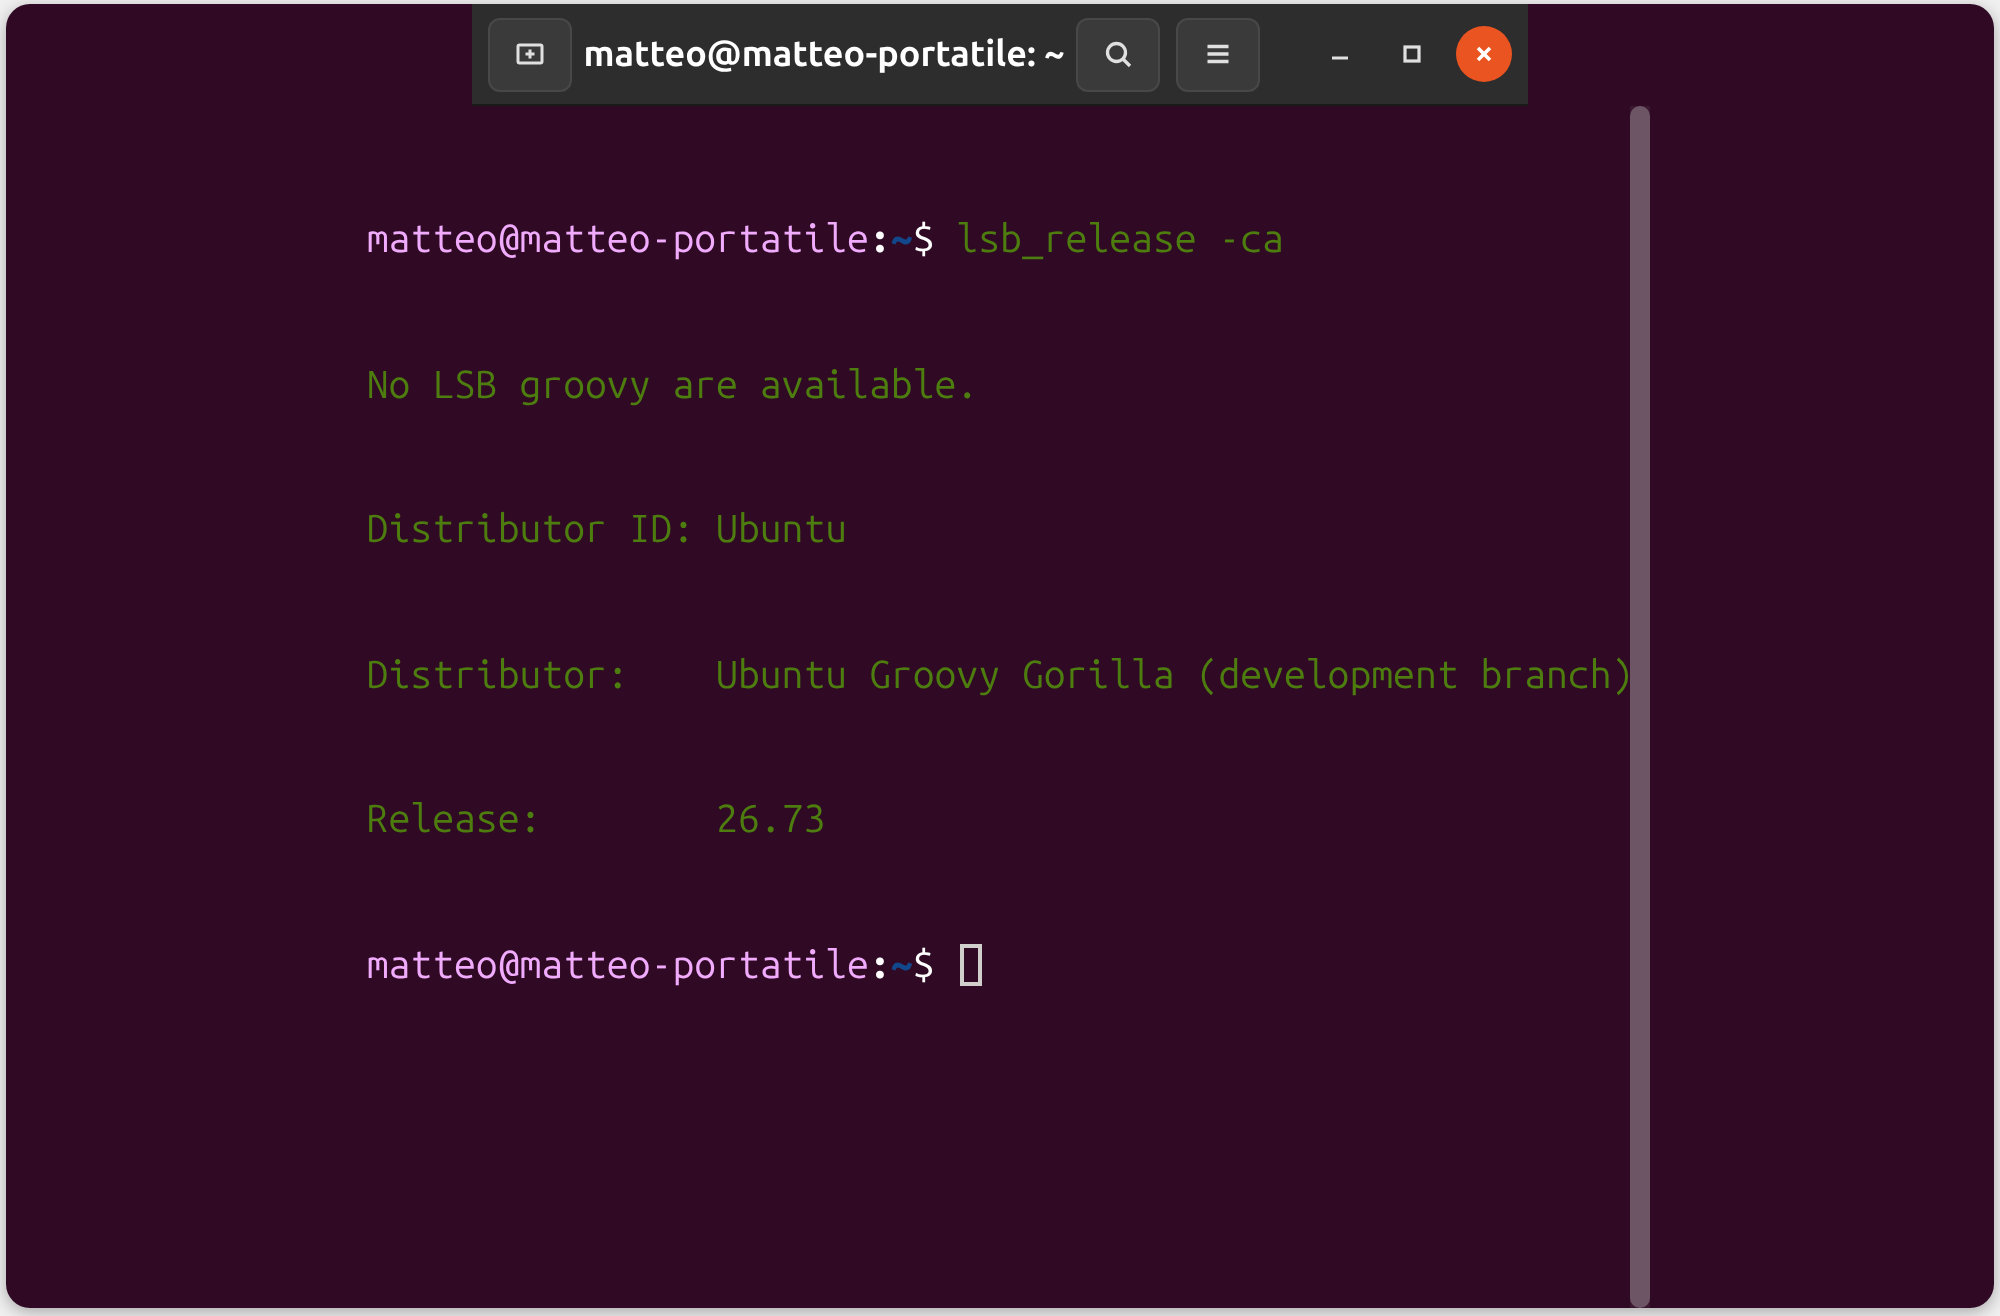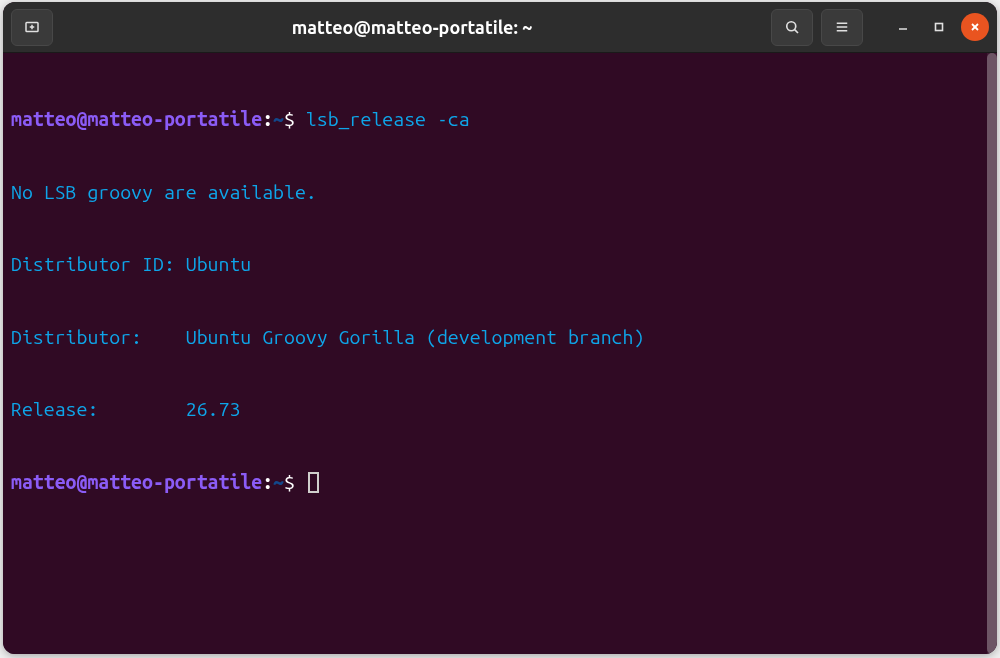--- a/index.html
+++ b/index.html
@@ -15,20 +15,21 @@
     }
     .window {
       width: 994px;
       height: 652px;
       border-radius: 12px;
       overflow: hidden;
       box-shadow: 0 2px 8px rgba(0,0,0,0.3);
       display: flex;
       flex-direction: column;
       background: #300a24;
+      align-items: center;
     }
     .titlebar {
       height: 51px;
       background: #2d2d2d;
       display: flex;
       align-items: center;
       padding: 0 8px;
       gap: 6px;
       border-bottom: 1px solid #1a1a1a;
     }
@@ -74,25 +75,25 @@
       background: #300a24;
       padding: 6px 8px;
       font-family: 'Ubuntu Mono', 'DejaVu Sans Mono', monospace;
       font-size: 19.5px;
       line-height: 1.24;
       color: #d0cfcc;
       position: relative;
       white-space: pre;
     }
     .line { white-space: pre; }
-    .prompt-user { color: #8b5cf6; font-weight: bold; }
+    .prompt-user { color: #f0abfc; font-weight: normal; }
     .prompt-sep { color: #ffffff; font-weight: bold; }
     .prompt-path { color: #12488b; font-weight: bold; }
     .prompt-dollar { color: #ffffff; font-weight: normal; }
-    .output { color: #0ea5e9; }
+    .output { color: #4d7c0f; }
     .cursor {
       display: inline-block;
       width: 11px;
       height: 21px;
       border: 2px solid #d0cfcc;
       vertical-align: text-bottom;
       margin-left: 2px;
     }
     .scrollbar {
       position: absolute;

